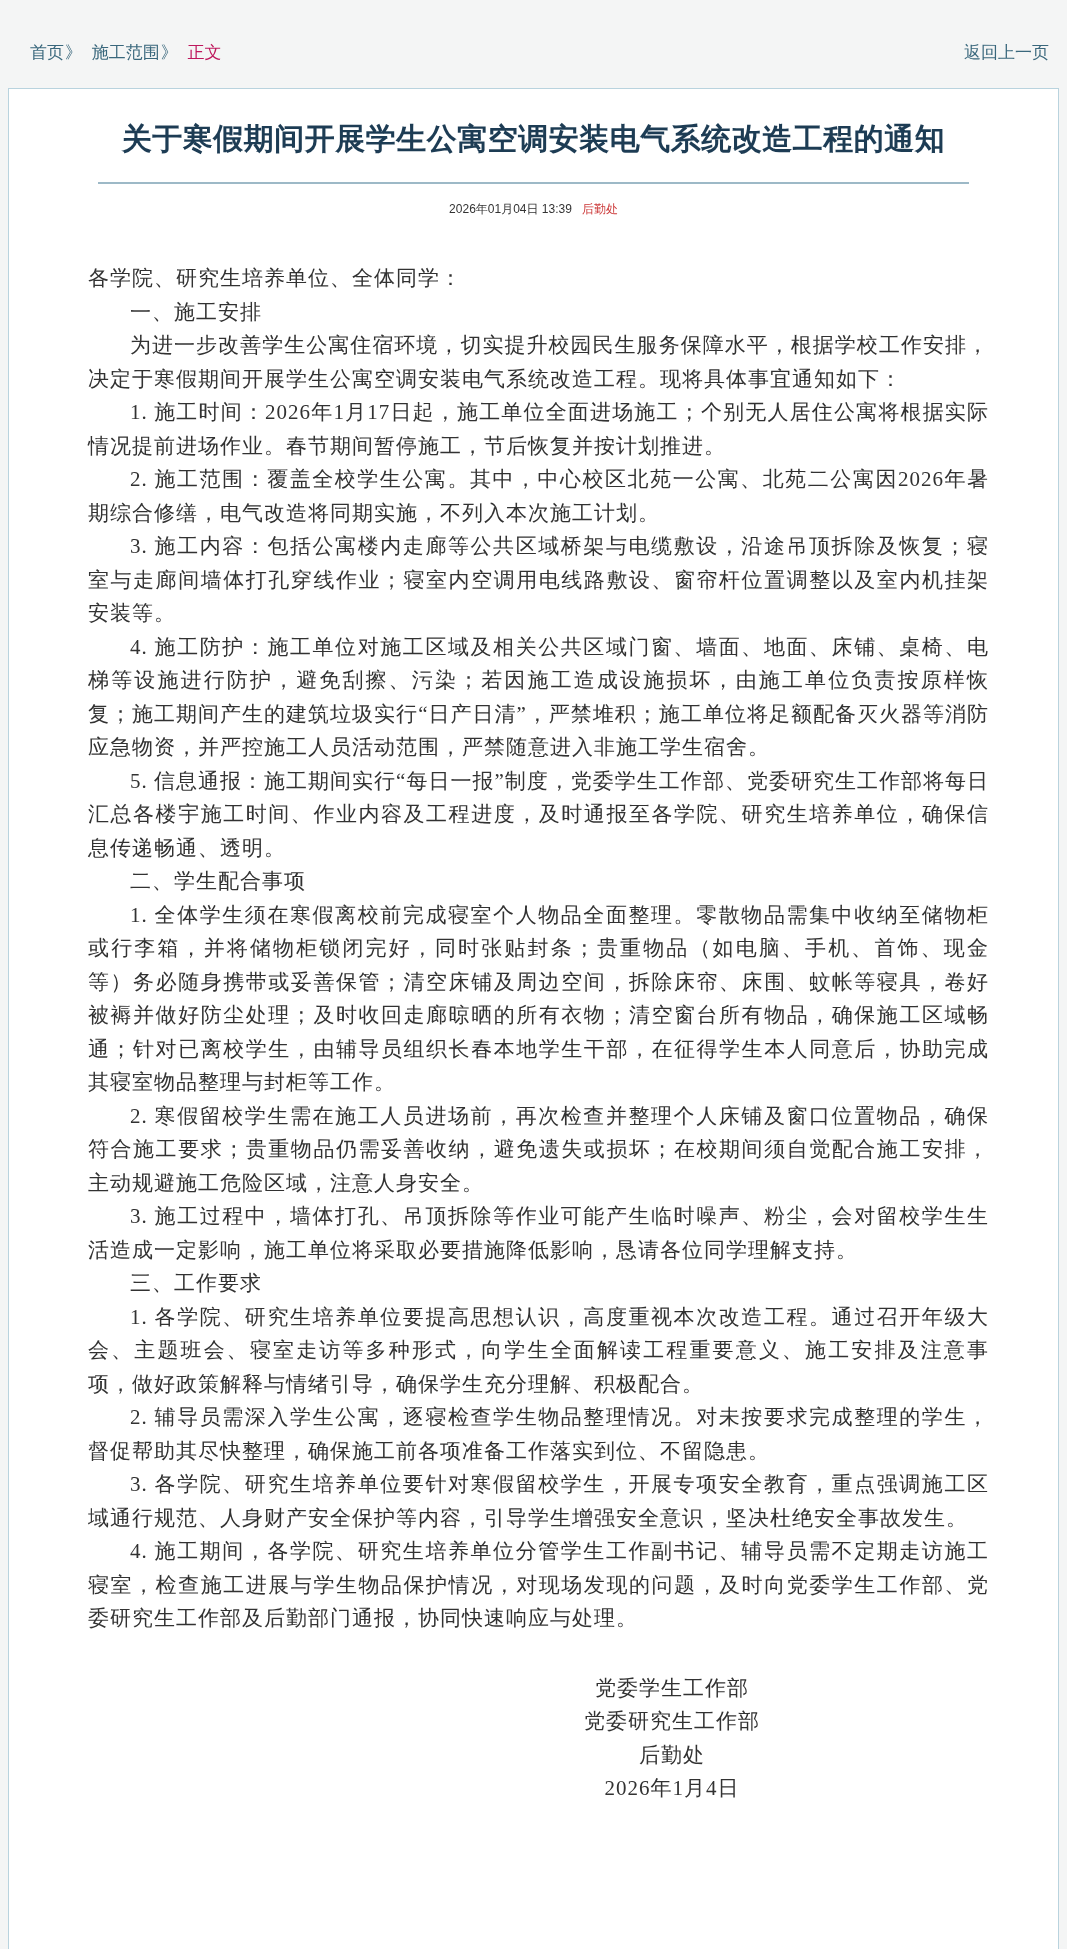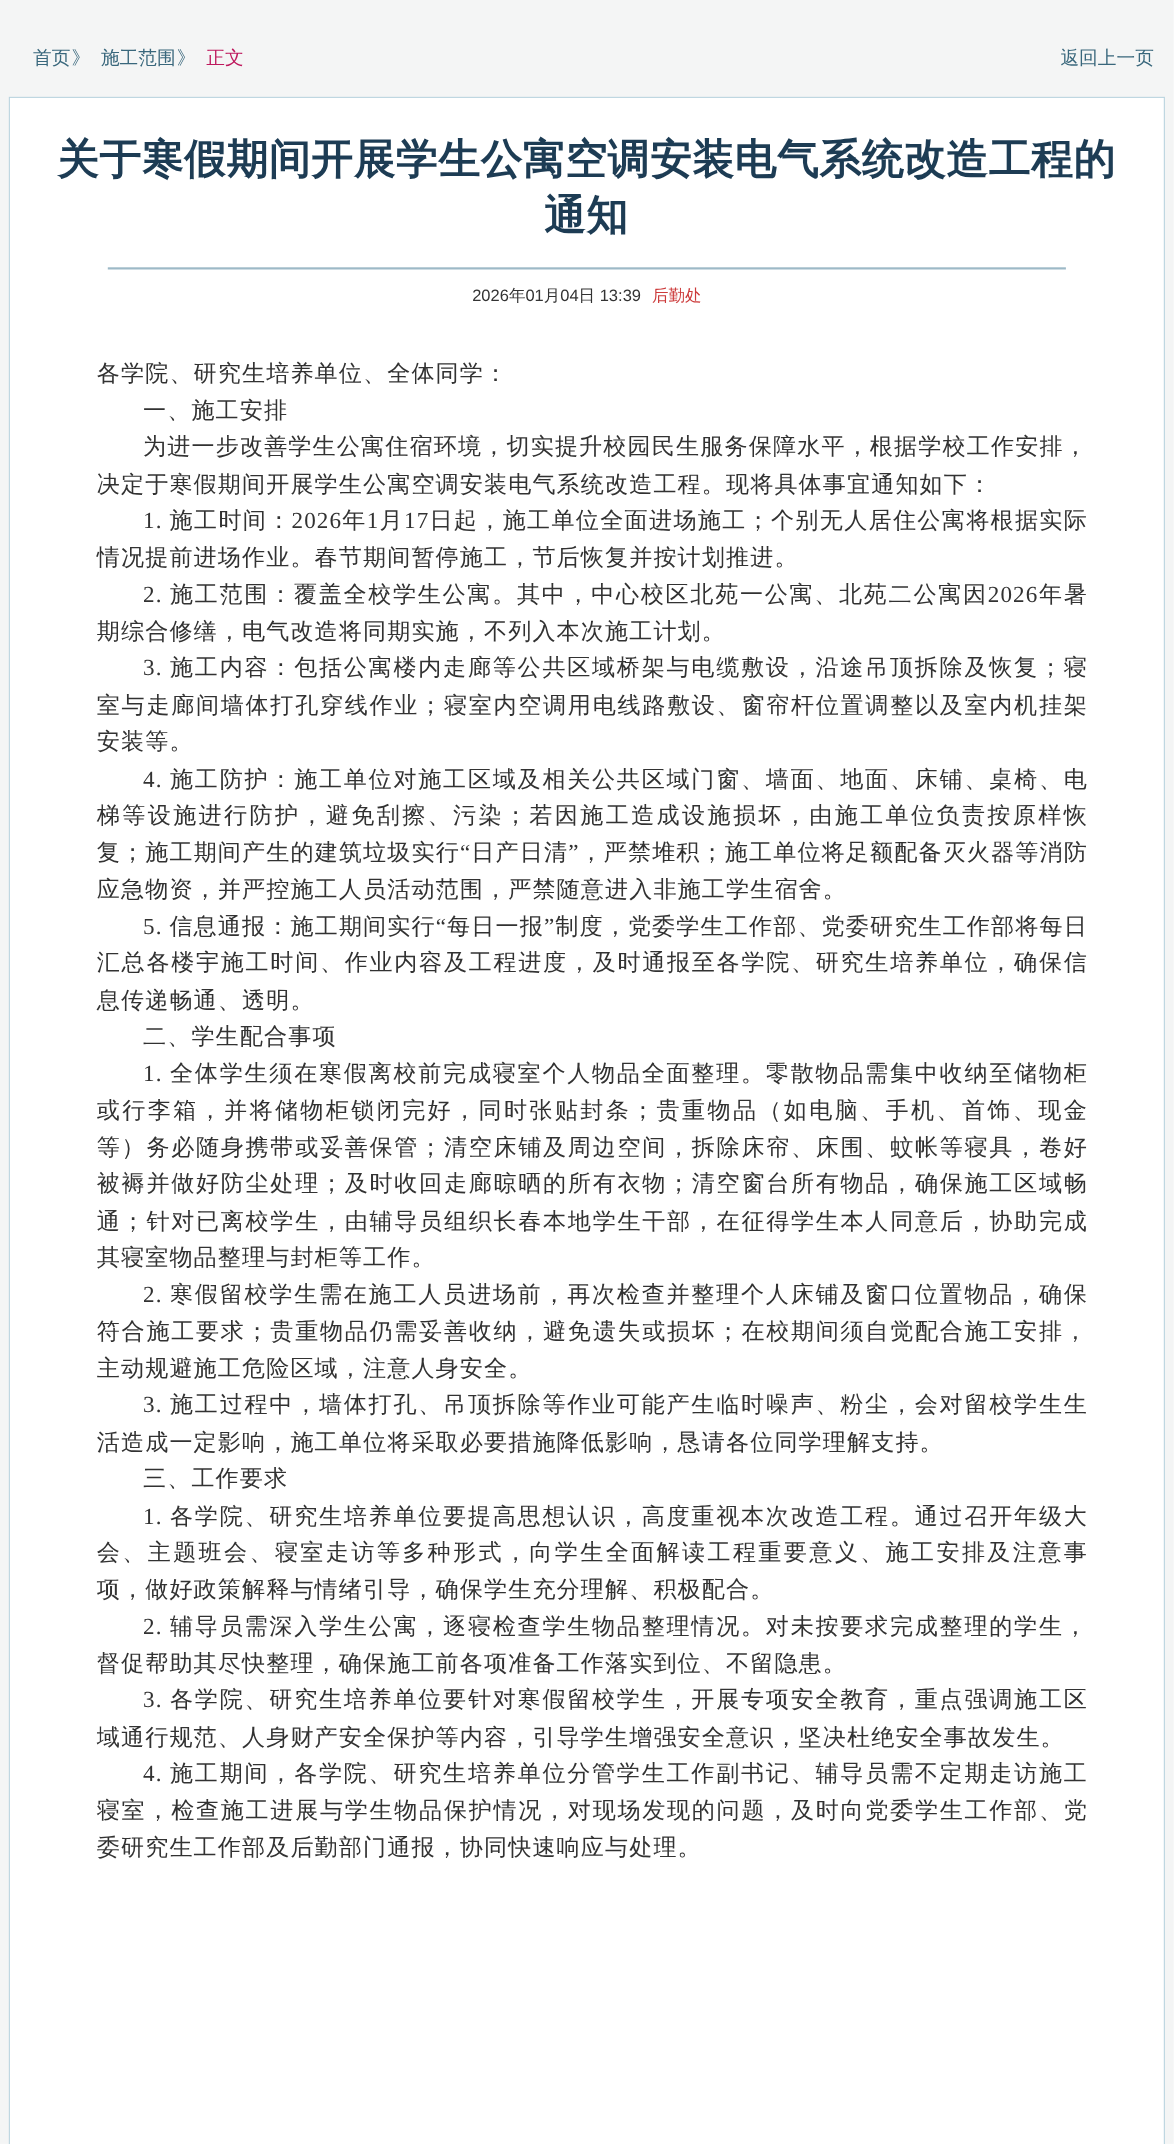--- a/index.html
+++ b/index.html
@@ -34,36 +34,36 @@
     background: #ffffff;
     border: 1px solid #b9d3de;
     min-height: 1900px;
     box-sizing: border-box;
     padding-bottom: 40px;
   }
   .article-title {
     margin: 0;
     padding: 30px 40px 0 40px;
     text-align: center;
-    font-size: 38px;
+    font-size: 30px;
     font-weight: 700;
     letter-spacing: 0.5px;
     color: #1d3c54;
     font-family: "Liberation Sans", "DejaVu Sans", sans-serif;
   }
   .title-divider {
     width: 83%;
     height: 2px;
     background: #9db9c7;
     margin: 22px auto 0 auto;
   }
   .date-line {
     margin-top: 13px;
     text-align: center;
-    font-size: 15px;
+    font-size: 12px;
     color: #333333;
     line-height: 24px;
   }
   .date-line .dept {
     color: #cc3a3a;
     margin-left: 10px;
   }
 
   
   .article-body {
@@ -125,14 +125,20 @@
     <p>二、学生配合事项</p>
     <p>1. 全体学生须在寒假离校前完成寝室个人物品全面整理。零散物品需集中收纳至储物柜或行李箱，并将储物柜锁闭完好，同时张贴封条；贵重物品（如电脑、手机、首饰、现金等）务必随身携带或妥善保管；清空床铺及周边空间，拆除床帘、床围、蚊帐等寝具，卷好被褥并做好防尘处理；及时收回走廊晾晒的所有衣物；清空窗台所有物品，确保施工区域畅通；针对已离校学生，由辅导员组织长春本地学生干部，在征得学生本人同意后，协助完成其寝室物品整理与封柜等工作。</p>
     <p>2. 寒假留校学生需在施工人员进场前，再次检查并整理个人床铺及窗口位置物品，确保符合施工要求；贵重物品仍需妥善收纳，避免遗失或损坏；在校期间须自觉配合施工安排，主动规避施工危险区域，注意人身安全。</p>
     <p>3. 施工过程中，墙体打孔、吊顶拆除等作业可能产生临时噪声、粉尘，会对留校学生生活造成一定影响，施工单位将采取必要措施降低影响，恳请各位同学理解支持。</p>
     <p>三、工作要求</p>
     <p>1. 各学院、研究生培养单位要提高思想认识，高度重视本次改造工程。通过召开年级大会、主题班会、寝室走访等多种形式，向学生全面解读工程重要意义、施工安排及注意事项，做好政策解释与情绪引导，确保学生充分理解、积极配合。</p>
     <p>2. 辅导员需深入学生公寓，逐寝检查学生物品整理情况。对未按要求完成整理的学生，督促帮助其尽快整理，确保施工前各项准备工作落实到位、不留隐患。</p>
     <p>3. 各学院、研究生培养单位要针对寒假留校学生，开展专项安全教育，重点强调施工区域通行规范、人身财产安全保护等内容，引导学生增强安全意识，坚决杜绝安全事故发生。</p>
     <p>4. 施工期间，各学院、研究生培养单位分管学生工作副书记、辅导员需不定期走访施工寝室，检查施工进展与学生物品保护情况，对现场发现的问题，及时向党委学生工作部、党委研究生工作部及后勤部门通报，协同快速响应与处理。</p>
 
+    <div class="signature">
+      <div>党委学生工作部</div>
+      <div>党委研究生工作部</div>
+      <div>后勤处</div>
+      <div>2026年1月4日</div>
+    </div>
   </div>
 </div>
 
 </body></html>

